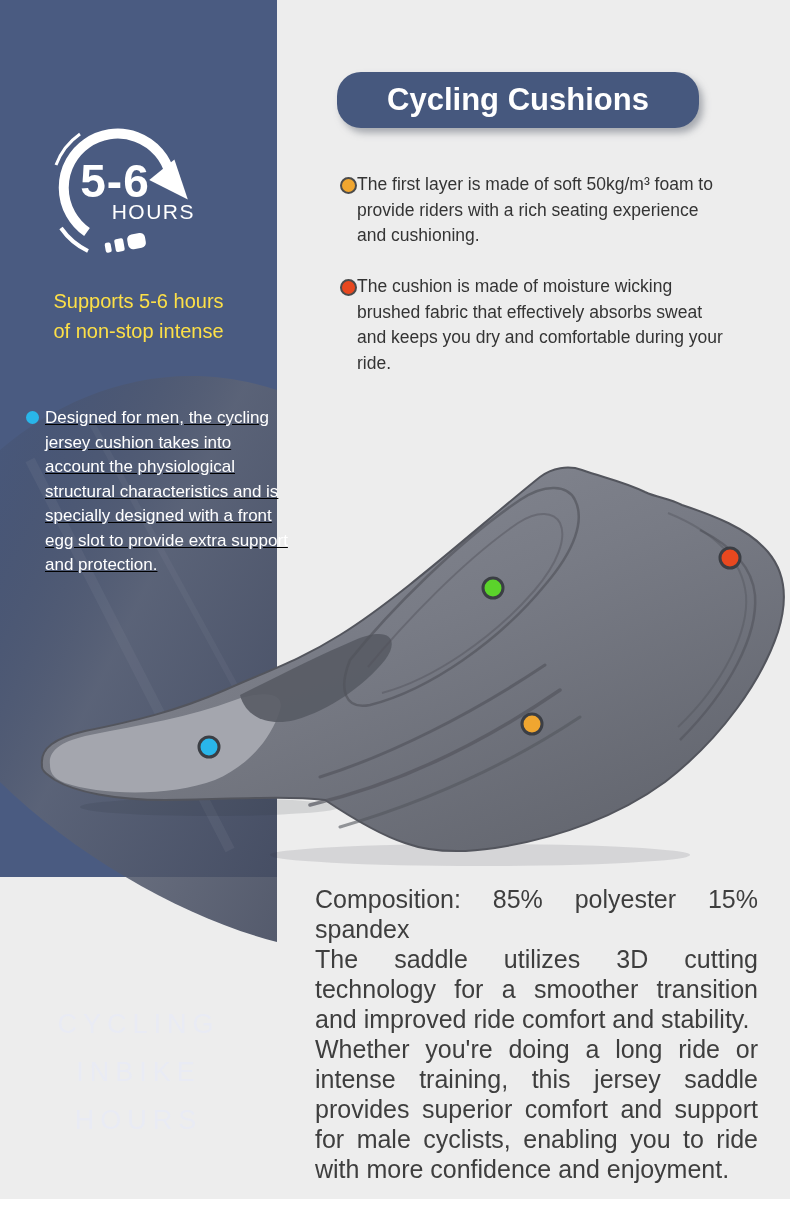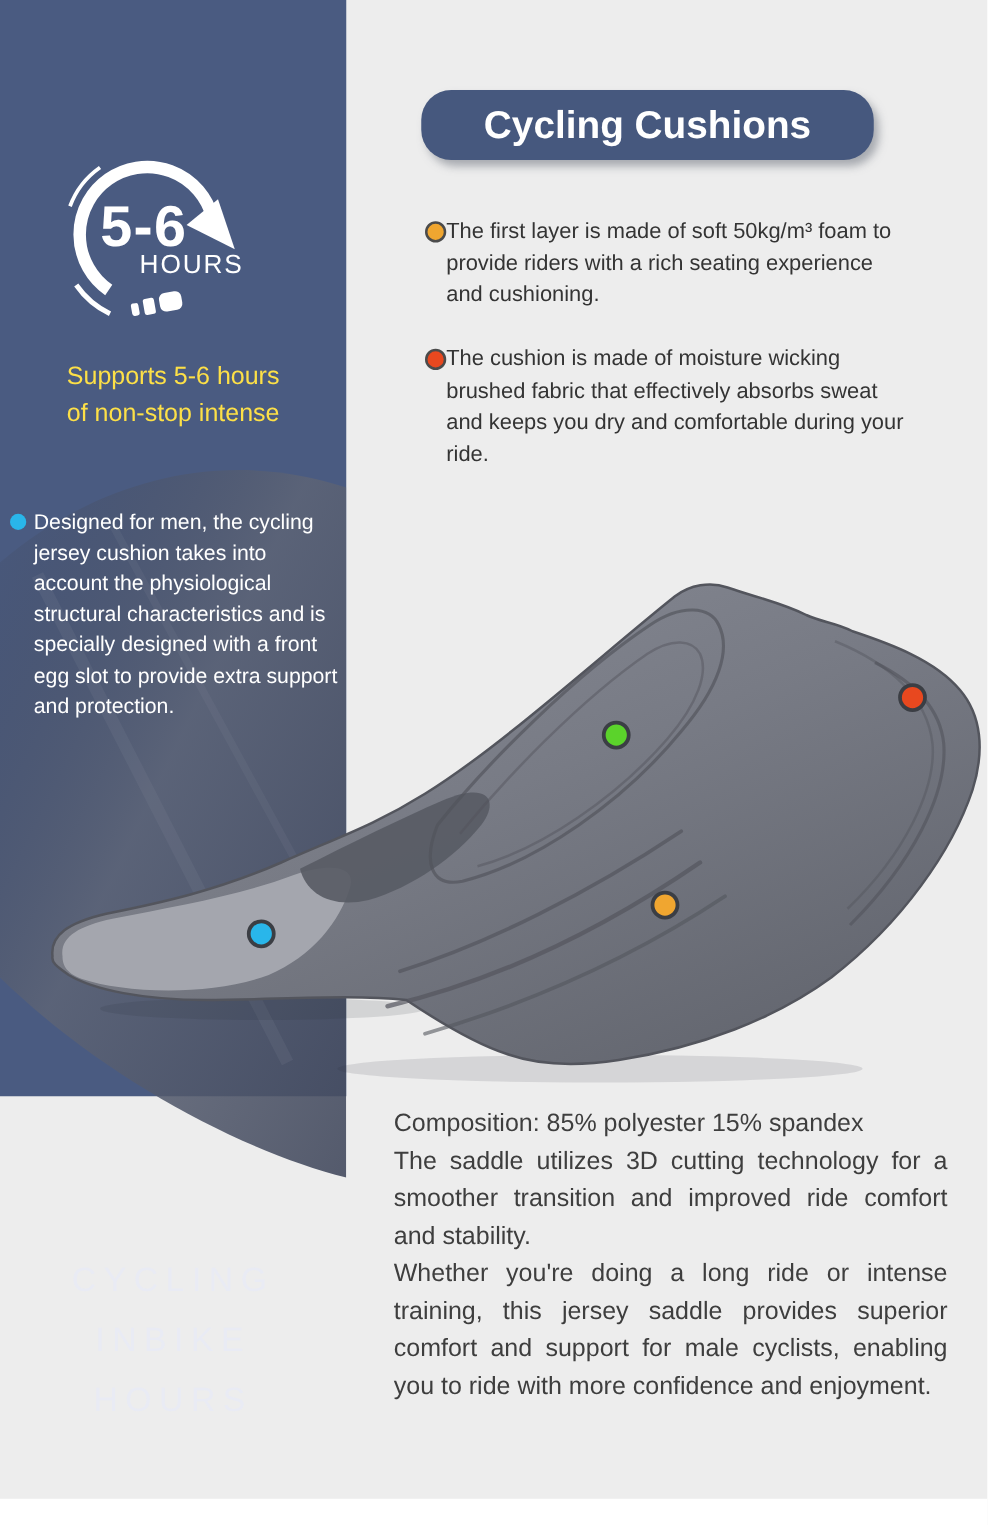--- a/index.html
+++ b/index.html
@@ -12,21 +12,21 @@
   .sidebar-photo{position:absolute;left:0;top:330px;width:277px;height:660px;}
 
   .badge-icon{position:absolute;left:28px;top:100px;width:180px;height:180px;}
   .badge-value{position:absolute;left:35px;top:154px;width:160px;text-align:center;
                color:#fff;font-size:46px;font-weight:bold;letter-spacing:1px;}
   .badge-unit{position:absolute;left:35px;top:200px;width:160px;text-align:right;
               color:#fff;font-size:21px;letter-spacing:1.5px;}
   .badge-caption{position:absolute;left:0;top:286px;width:277px;text-align:center;
                  color:#fde047;font-size:20px;line-height:30px;}
 
-  .side-note{position:absolute;left:8px;top:406px;width:262px;display:flex;gap:6px;}
+  .side-note{position:absolute;left:26px;top:406px;width:262px;display:flex;gap:6px;text-decoration:underline;}
   .side-note .bullet{flex:0 0 auto;width:13px;height:13px;border-radius:50%;margin-top:5px;}
   .side-note p{margin:0;color:#fff;font-size:17px;line-height:24.5px;}
 
   .brand{position:absolute;left:0;top:1000px;width:277px;text-align:center;color:#e9ebf4;}
   .brand div{font-size:27px;line-height:48px;letter-spacing:6px;}
 
   
   .title-pill{position:absolute;left:337px;top:72px;width:362px;height:56px;background:#46587e;
               border-radius:24px;display:flex;align-items:center;justify-content:center;
               color:#fff;font-size:31px;font-weight:bold;
@@ -36,21 +36,21 @@
   .feature .bullet{flex:0 0 auto;width:13px;height:13px;border-radius:50%;
                    border:2.5px solid #4b4b4b;margin-top:5px;background:#fff;}
   .feature p{margin:0;color:#343434;font-size:17.5px;line-height:25.5px;}
   .f1{top:172px}.f2{top:274px}.f3{top:384px}
 
   .cushion{position:absolute;left:0;top:455px;width:790px;height:420px;}
   .marker{position:absolute;width:17px;height:17px;border-radius:50%;
           border:3px solid #3b3e44;transform:translate(-50%,-50%);box-sizing:content-box;}
 
   .description{position:absolute;left:315px;top:884px;width:443px;color:#3e3e3e;
-               font-size:20px;line-height:30px;text-align:justify;}
+               font-size:25px;line-height:30px;text-align:justify;}
   .description p{margin:0;}
 </style>
 </head>
 <body>
 
 <div class="page">
   <div class="canvas">
 
     <div class="sidebar" style="background-color: rgb(74, 91, 129);">
       <svg class="sidebar-photo" viewBox="0 0 277 660">

